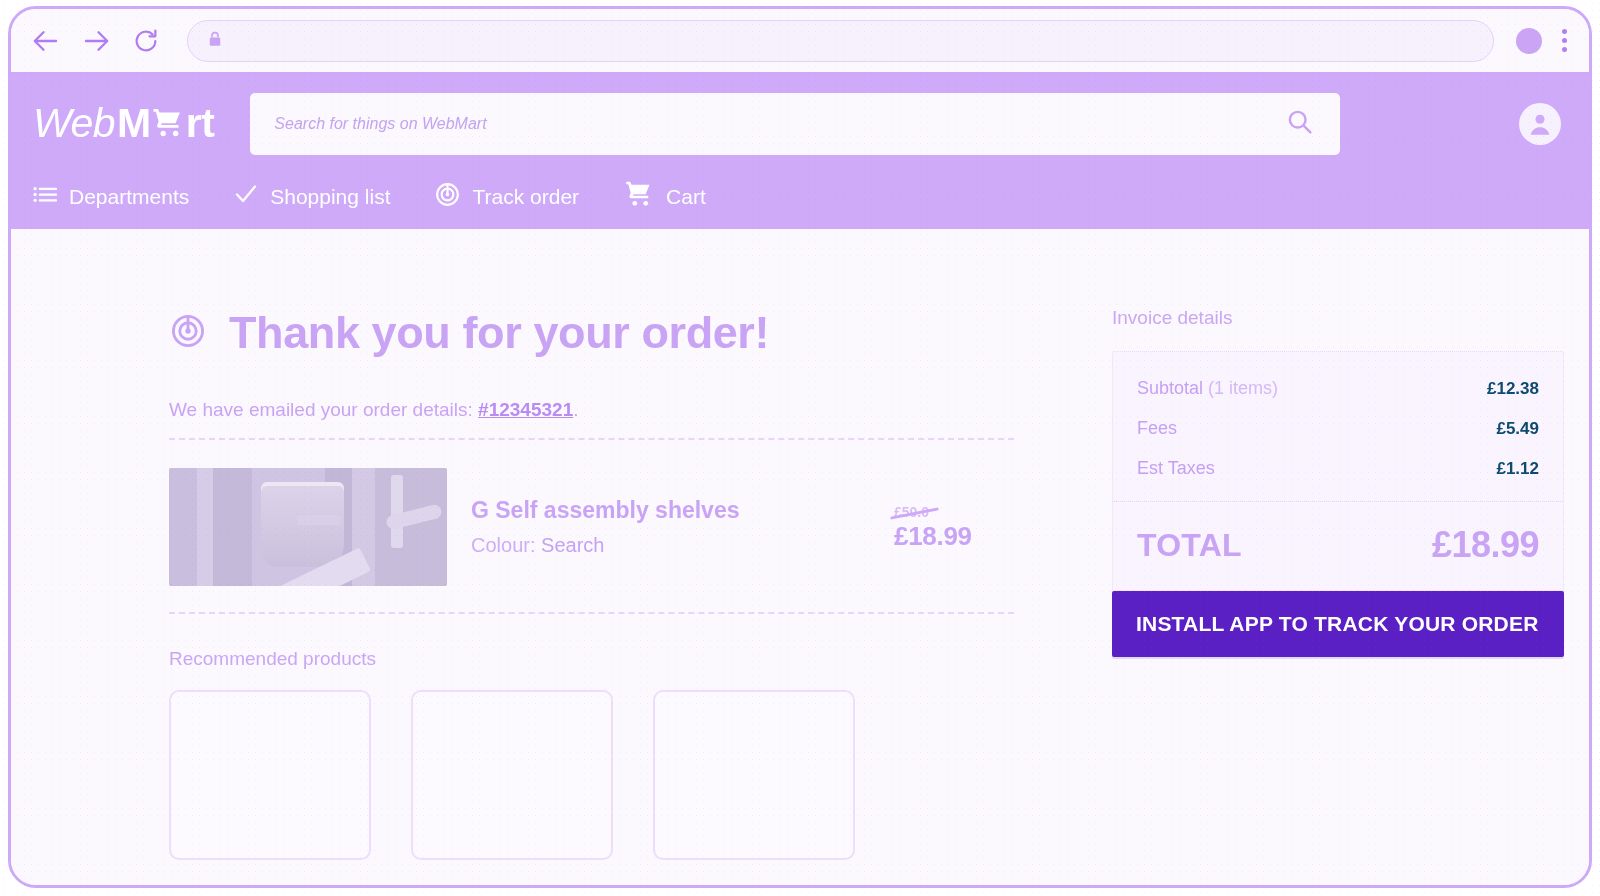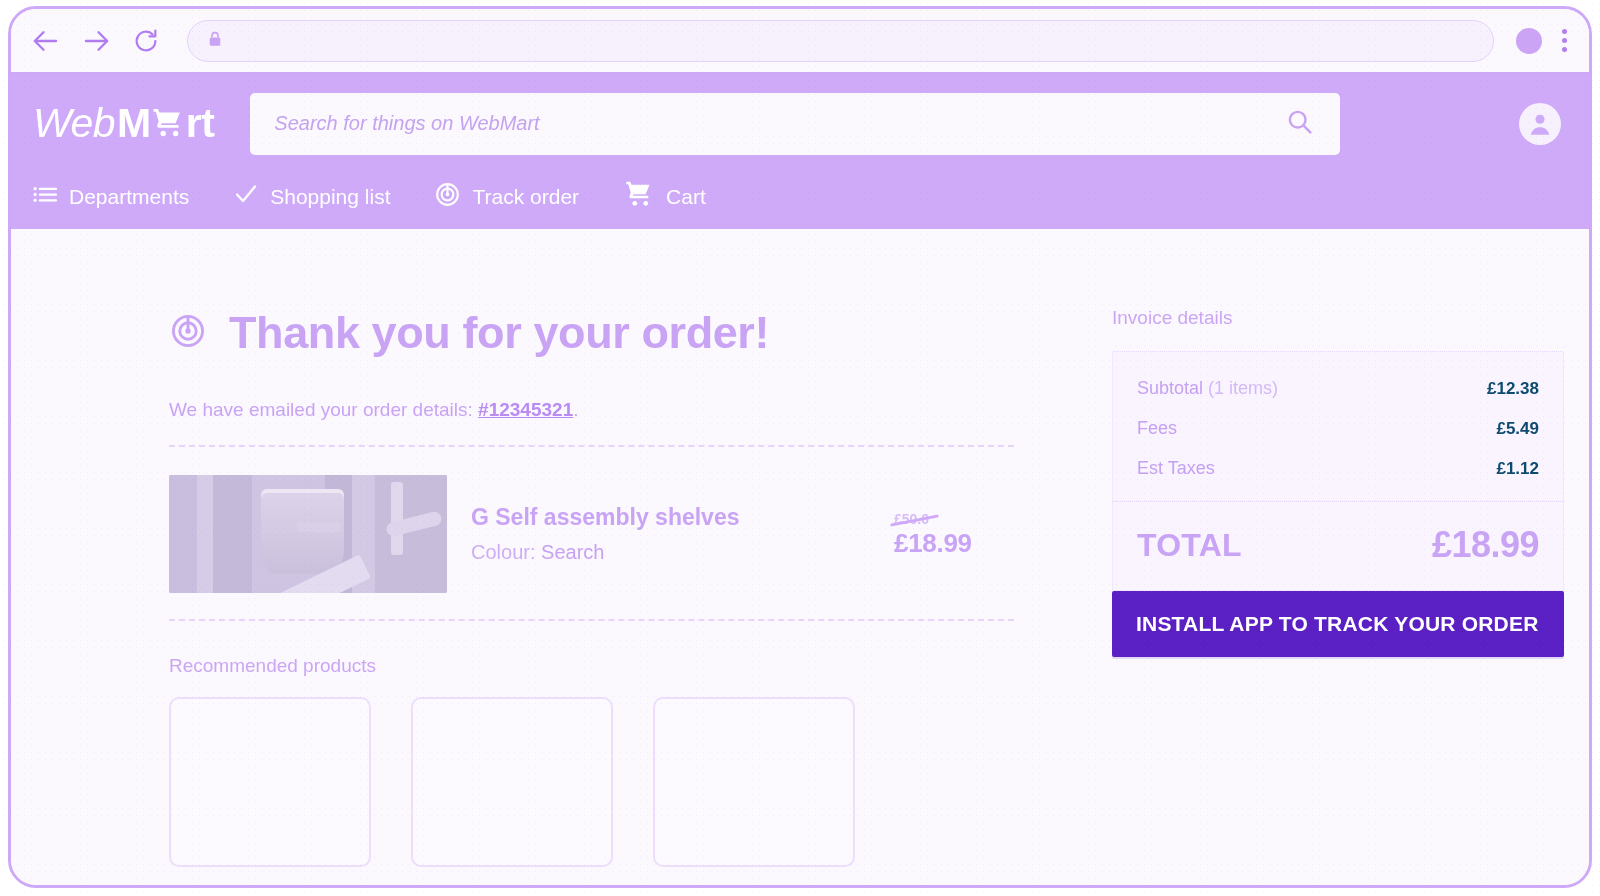--- a/index.html
+++ b/index.html
@@ -117,21 +117,21 @@
     display: flex;
     align-items: center;
     padding: 0 26px 0 24px;
   }
   .search-input {
     flex: 1;
     border: none;
     outline: none;
     background: transparent;
     font-family: "Liberation Sans", sans-serif;
-    font-size: 20px;
+    font-size: 16px;
     font-style: italic;
     color: #9b6fe0;
   }
   .search-input::placeholder { color: #c4a3ef; font-style: italic; }
 
   .acct-avatar {
     margin-left: auto;
     width: 42px; height: 42px;
     border-radius: 50%;
     background: #f7f1fd;
@@ -180,21 +180,21 @@
     font-size: 45px;
     font-weight: 700;
     color: #c9a4f4;
     letter-spacing: -0.4px;
     white-space: nowrap;
   }
 
   .emailed-line {
     font-size: 19px;
     color: #c9a4f4;
-    margin-bottom: 24px;
+    margin-bottom: 17px;
   }
   .order-link {
     color: #b98cf2;
     font-weight: 700;
     text-decoration: underline;
     cursor: pointer;
   }
 
   .dash-sep {
     border: 0;

